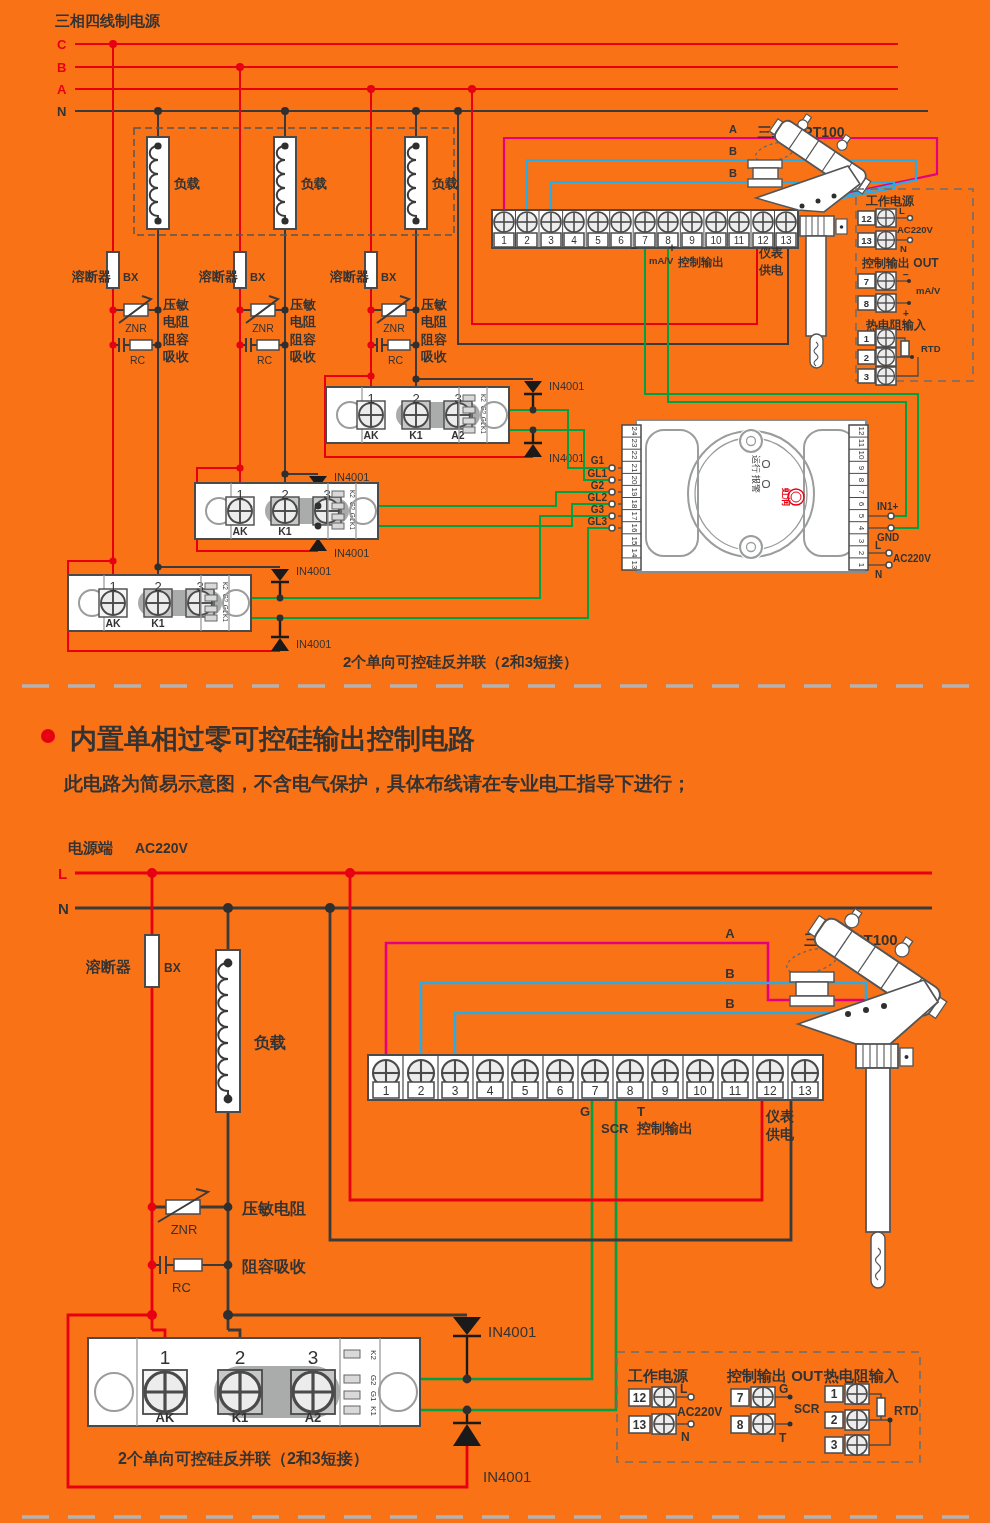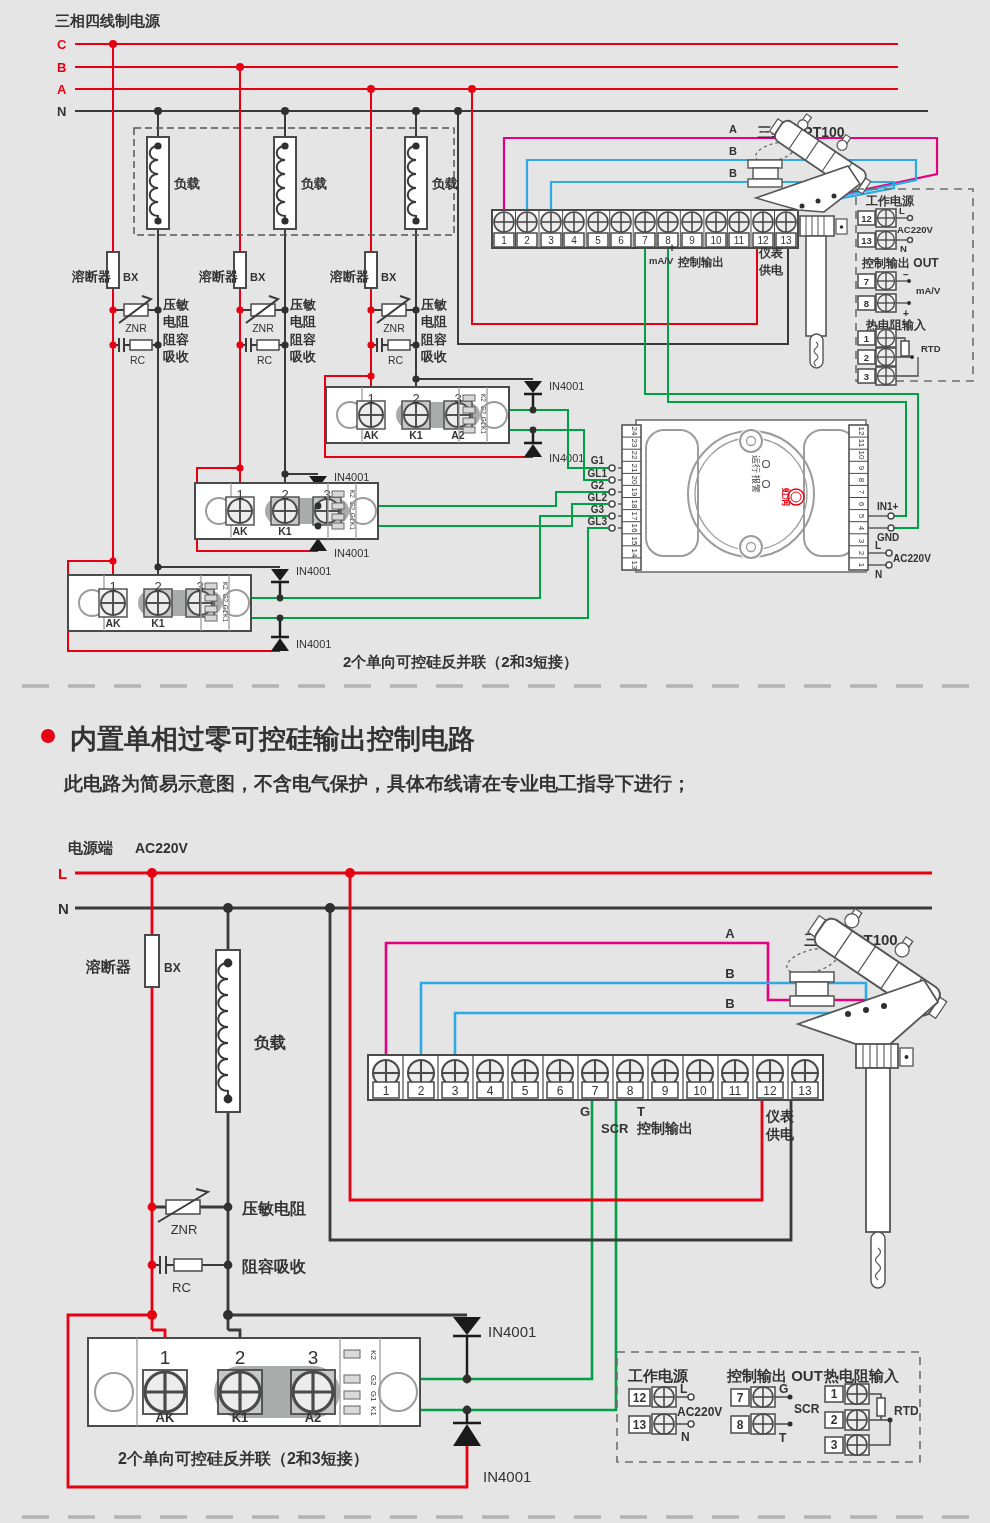--- a/index.html
+++ b/index.html
@@ -1,16 +1,16 @@
 <!DOCTYPE html>
 <html><head>
 <meta charset="utf-8">
 <style>
   html,body{margin:0;padding:0;background:#f7f7f5;}
-  .page{width:990px;height:1523px;position:relative;background:#e5e5e5;}
+  .page{width:990px;height:1523px;position:relative;background:#f97316;}
   svg text{font-family:"Liberation Sans","DejaVu Sans",sans-serif;fill:#333;}
   .tb{font-weight:700;}
   .tr{fill:#e60012;}
   .wb{stroke:#3a3a3a;stroke-width:2;fill:none;}
   .wb3{stroke:#3a3a3a;stroke-width:2.8;fill:none;}
   .wr{stroke:#e60012;stroke-width:2;fill:none;}
   .wr3{stroke:#e60012;stroke-width:2.8;fill:none;}
   .wg{stroke:#00a045;stroke-width:2;fill:none;}
   .wg3{stroke:#00a045;stroke-width:2.6;fill:none;}
   .wm{stroke:#e4007f;stroke-width:2.2;fill:none;}

